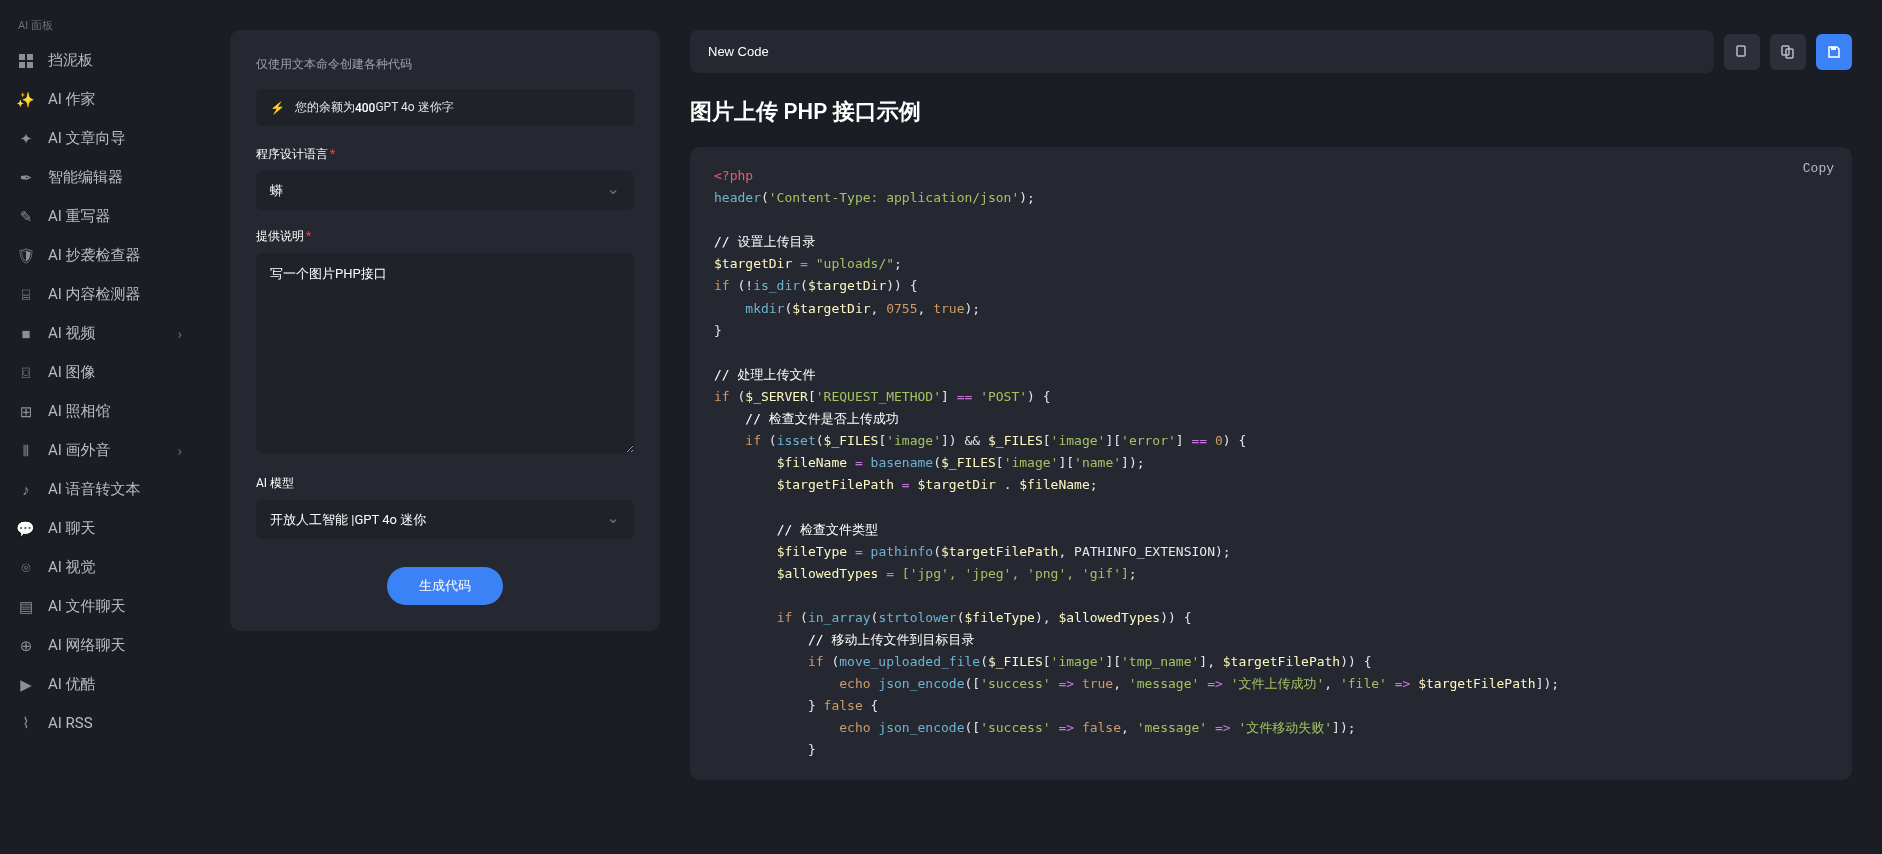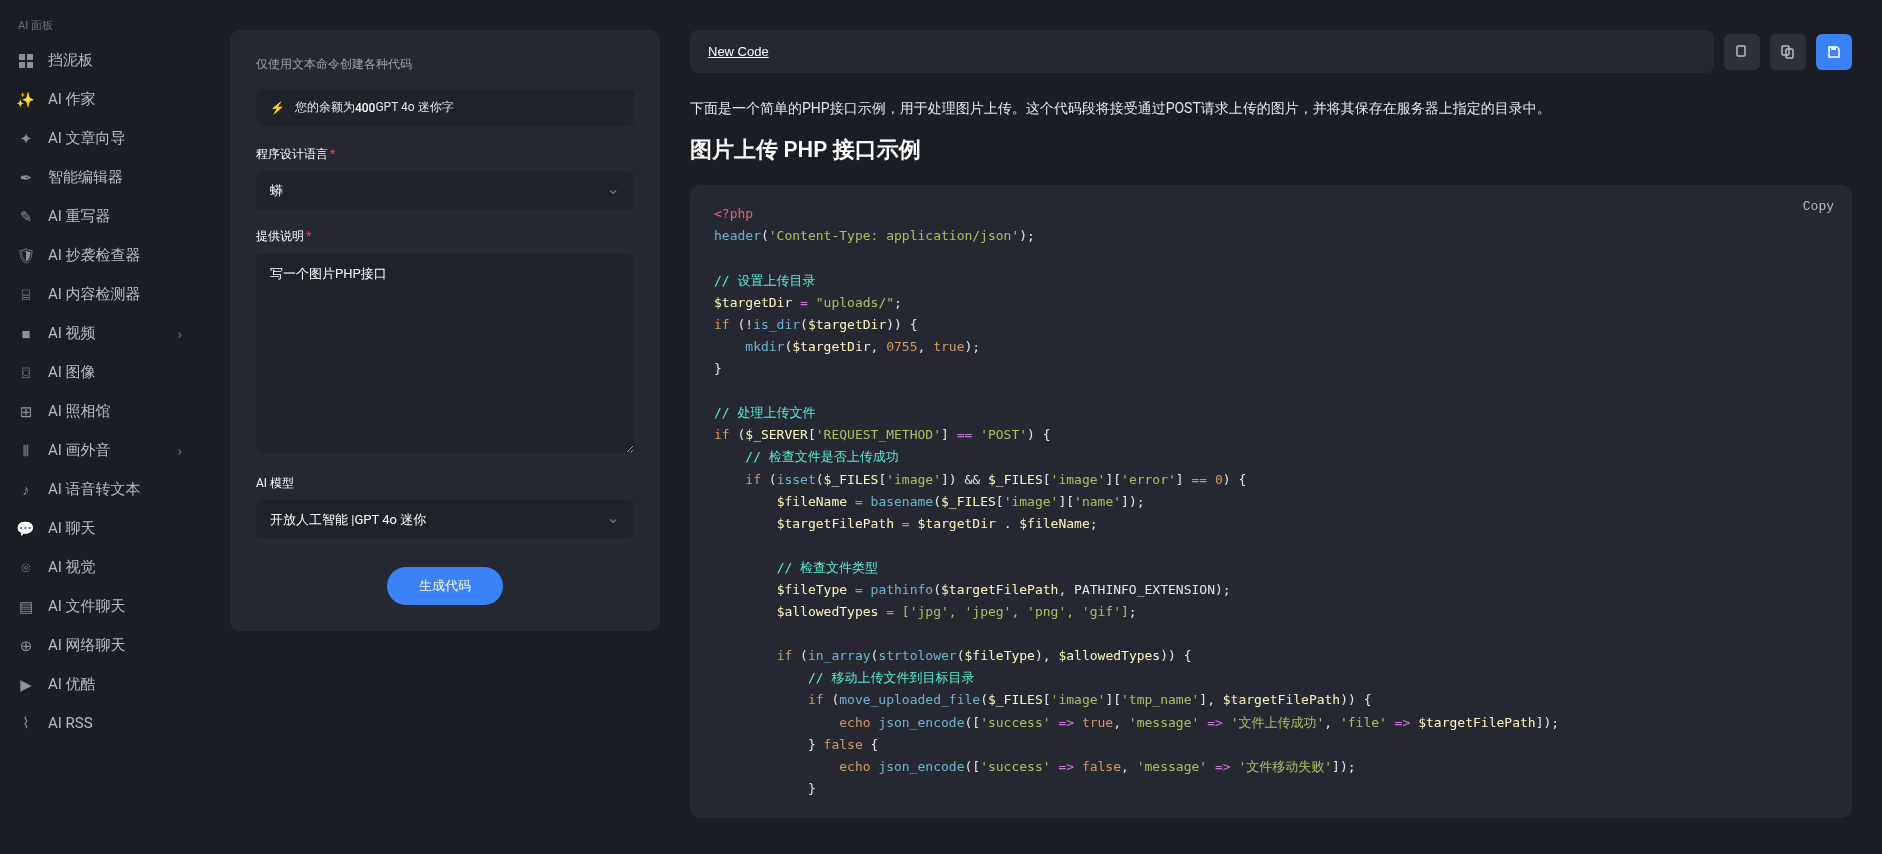--- a/index.html
+++ b/index.html
@@ -22,32 +22,32 @@
 .form-label { font-size: 12px; color: #fff; margin-bottom: 8px; display: block; }
 .form-label .req { color: #ef4444; margin-left: 2px; }
 .form-select, .form-textarea { width: 100%; background: #1f2229; border: none; border-radius: 6px; padding: 12px 14px; color: #fff; font-size: 13px; margin-bottom: 18px; font-family: inherit; }
 .form-select { appearance: none; position: relative; }
 .select-wrap { position: relative; }
 .select-wrap::after { content: '⌄'; position: absolute; right: 14px; top: 8px; color: #6b6f76; pointer-events: none; }
 .form-textarea { resize: vertical; min-height: 200px; }
 .submit-btn { background: #3b82f6; color: #ffffff; border: none; border-radius: 20px; padding: 10px 32px; font-size: 13px; cursor: pointer; display: block; margin: 10px auto 0 auto; }
 .right-panel { flex: 1; display: flex; flex-direction: column; overflow: hidden; padding-top: 30px; }
 .output-header { display: flex; align-items: center; gap: 10px; margin-bottom: 24px; }
-.code-name-input { flex: 1; background: #252830; border: none; border-radius: 8px; padding: 14px 18px; color: #fff; font-size: 13px; text-decoration: underline; }
+.code-name-input { flex: 1; background: #252830; border: none; border-radius: 8px; padding: 14px 18px; color: #fff; font-size: 13px; }
 .icon-btn { width: 36px; height: 36px; background: #2d3038; border: none; border-radius: 6px; color: #b8bcc4; cursor: pointer; display: flex; align-items: center; justify-content: center; }
 .icon-btn.primary { background: #3b82f6; color: #fff; }
 .output-content { flex: 1; overflow-y: auto; }
 .output-desc { font-size: 14px; color: #e4e6eb; margin-bottom: 16px; line-height: 1.6; }
 .output-heading { font-size: 22px; font-weight: 600; color: #fff; margin-bottom: 20px; }
 .code-block { background: #252830; border-radius: 10px; padding: 18px 24px; position: relative; font-family: 'Consolas', 'Monaco', monospace; font-size: 13px; line-height: 1.7; }
 .copy-btn { position: absolute; top: 14px; right: 18px; background: none; border: none; color: #b8bcc4; cursor: pointer; font-size: 13px; font-family: Liberation Mono, monospace; }
 .tok-tag { color: #e85d75; }
 .tok-fn { color: #6fb3d2; }
 .tok-str { color: #a5c261; }
-.tok-cmt { color: #5eead4; }
+.tok-cmt { color: #ffffff; }
 .tok-var { color: #fef9c3; }
 .tok-kw { color: #d19a66; }
 .tok-op { color: #c678dd; }
 .tok-num { color: #d19a66; }
 .tok-paren { color: #e4e6eb; }
 .tok-bool { color: #d19a66; }
 .tok-brkt { color: #e4e6eb; }
 .tok-const { color: #e4e6eb; }
 .tok-prop { color: #a5c261; }
 </style>
@@ -174,21 +174,20 @@
           </svg>
         </button>
       <button class="icon-btn primary">
           <svg width="14" height="14" viewBox="0 0 14 14" fill="currentColor">
             <path d="M2 2h8l2 2v8H2z" fill="none" stroke="currentColor" stroke-width="1.5"></path>
             <rect x="4" y="2" width="5" height="3" fill="currentColor"></rect>
           </svg>
         </button>
     </div>
     <div class="output-content">
-      <p class="output-desc">下面是一个简单的PHP接口示例，用于处理图片上传。这个代码段将接受通过POST请求上传的图片，并将其保存在服务器上指定的目录中。</p>
       <h2 class="output-heading">图片上传 PHP 接口示例</h2>
       <div class="code-block">
         <button class="copy-btn">Copy</button>
 <pre style="margin:0;white-space:pre-wrap;"><span class="tok-tag">&lt;?php</span>
 <span class="tok-fn">header</span><span class="tok-paren">(</span><span class="tok-str">'Content-Type: application/json'</span><span class="tok-paren">);</span>
 
 <span class="tok-cmt">// 设置上传目录</span>
 <span class="tok-var">$targetDir</span> <span class="tok-op">=</span> <span class="tok-str">"uploads/"</span><span class="tok-paren">;</span>
 <span class="tok-kw">if</span> <span class="tok-paren">(!</span><span class="tok-fn">is_dir</span><span class="tok-paren">(</span><span class="tok-var">$targetDir</span><span class="tok-paren">)) {</span>
     <span class="tok-fn">mkdir</span><span class="tok-paren">(</span><span class="tok-var">$targetDir</span><span class="tok-paren">, </span><span class="tok-num">0755</span><span class="tok-paren">, </span><span class="tok-bool">true</span><span class="tok-paren">);</span>

